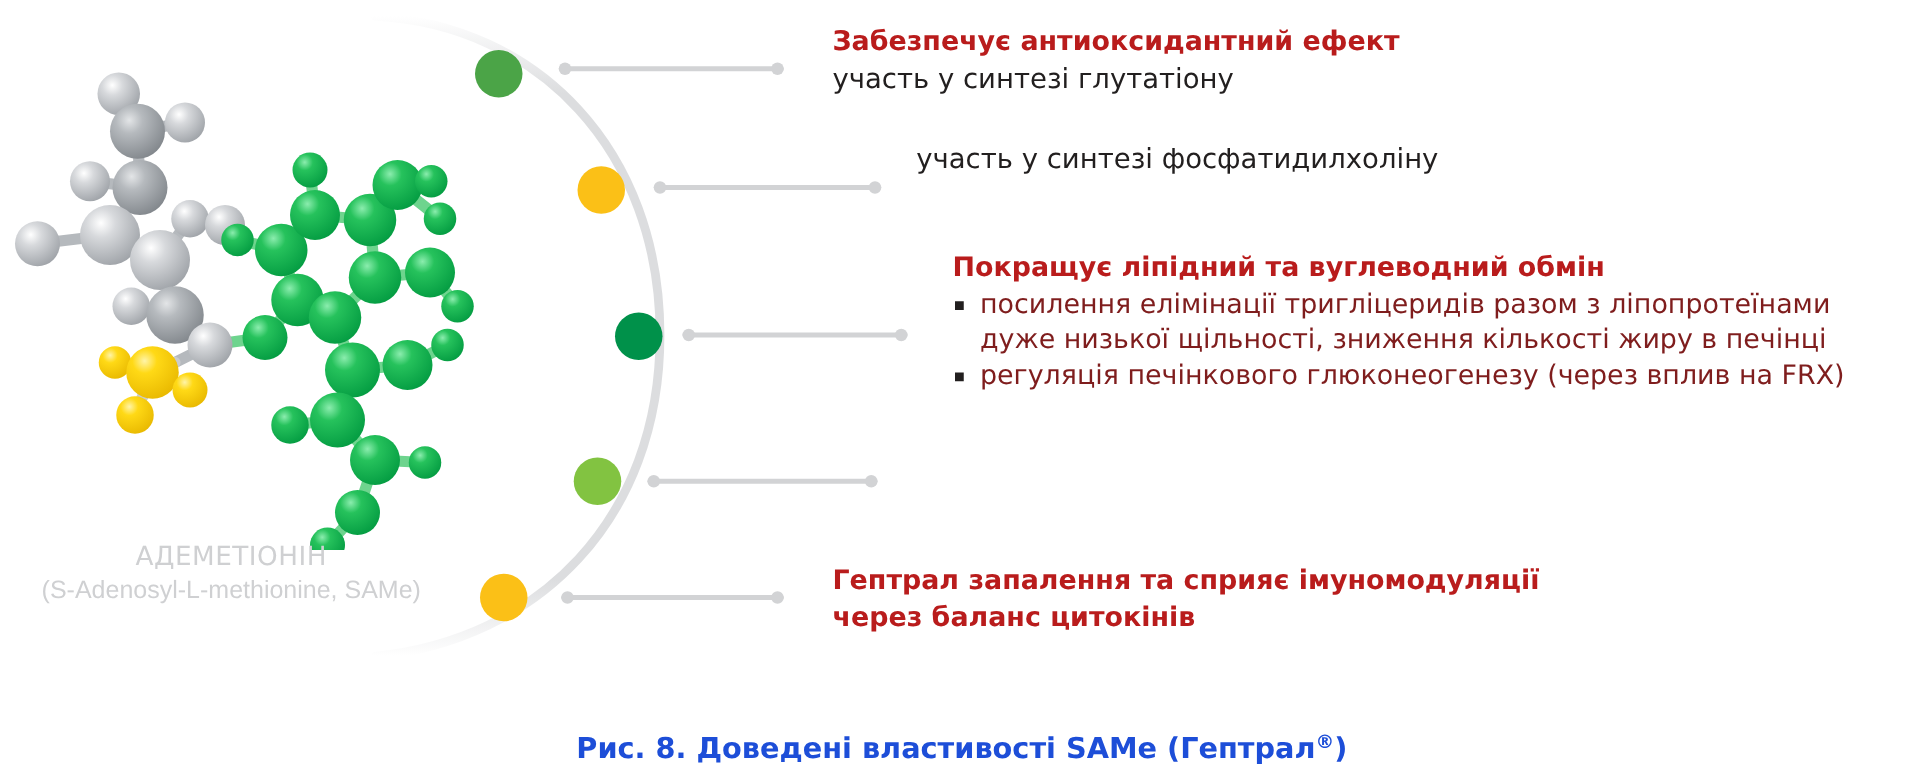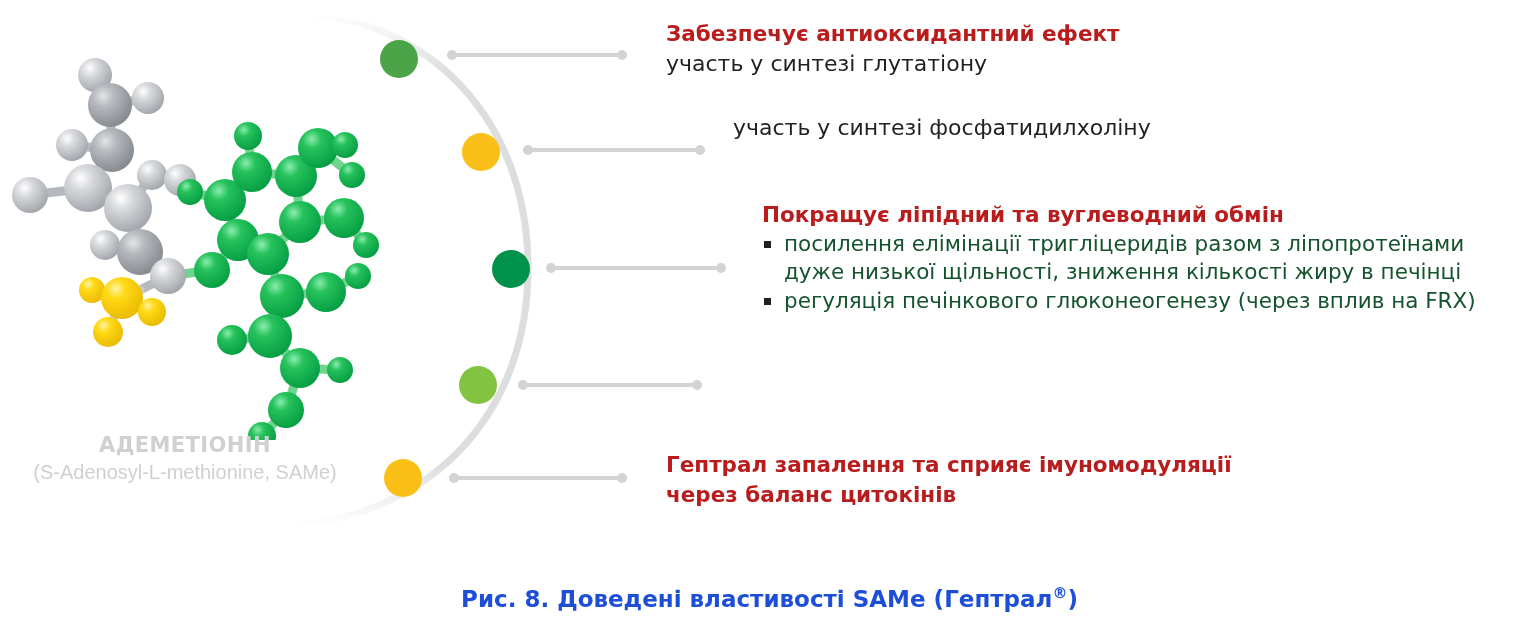--- a/index.html
+++ b/index.html
@@ -33,21 +33,21 @@
     position: absolute;
     left: 0px;
     top: 432px;
     width: 370px;
     text-align: center;
     color: #cfd0d2;
     line-height: 1.25;
   }
   #molecule-caption .mol-name {
     font-size: 21px;
-    font-weight: bold;
+    font-weight: normal;
     letter-spacing: 0.4px;
     display: block;
   }
   #molecule-caption .mol-sub {
     font-size: 20px;
     font-weight: normal;
     display: block;
     margin-top: 2px;
     font-family: "Liberation Sans", sans-serif;
   }
@@ -114,21 +114,21 @@
   ul.t-bullets {
     list-style: none;
     margin: 0;
     padding: 0;
   }
   ul.t-bullets li {
     position: relative;
     padding-left: 22px;
     font-size: 21.5px;
     font-weight: normal;
-    color: #14532d;
+    color: #7f1d1d;
     line-height: 1.34;
     white-space: nowrap;
   }
   ul.t-bullets li .sq {
     position: absolute;
     left: 2px;
     top: 11px;
     width: 7px;
     height: 7px;
     background: #221f1f;

